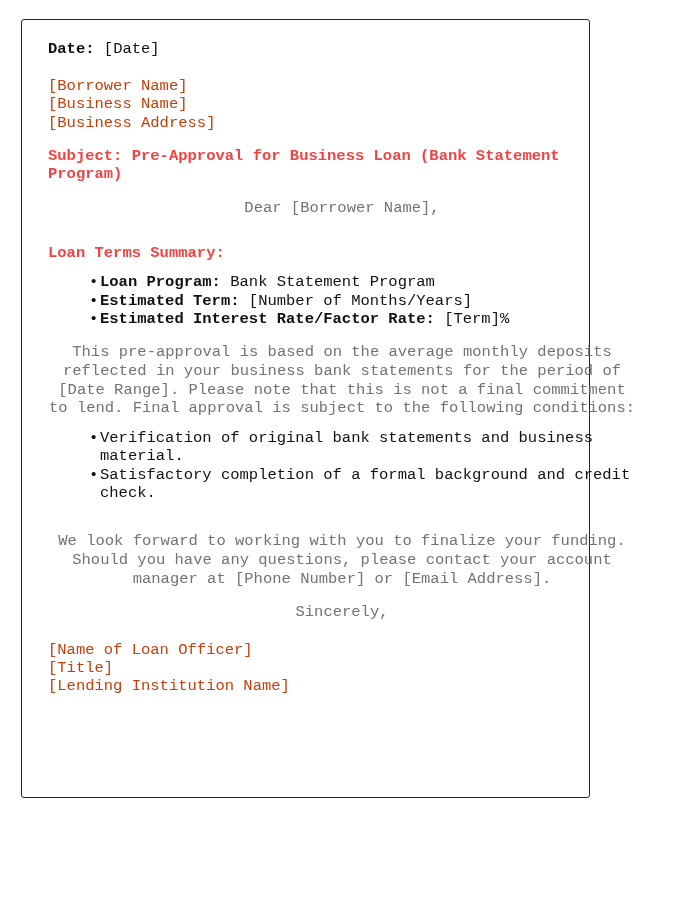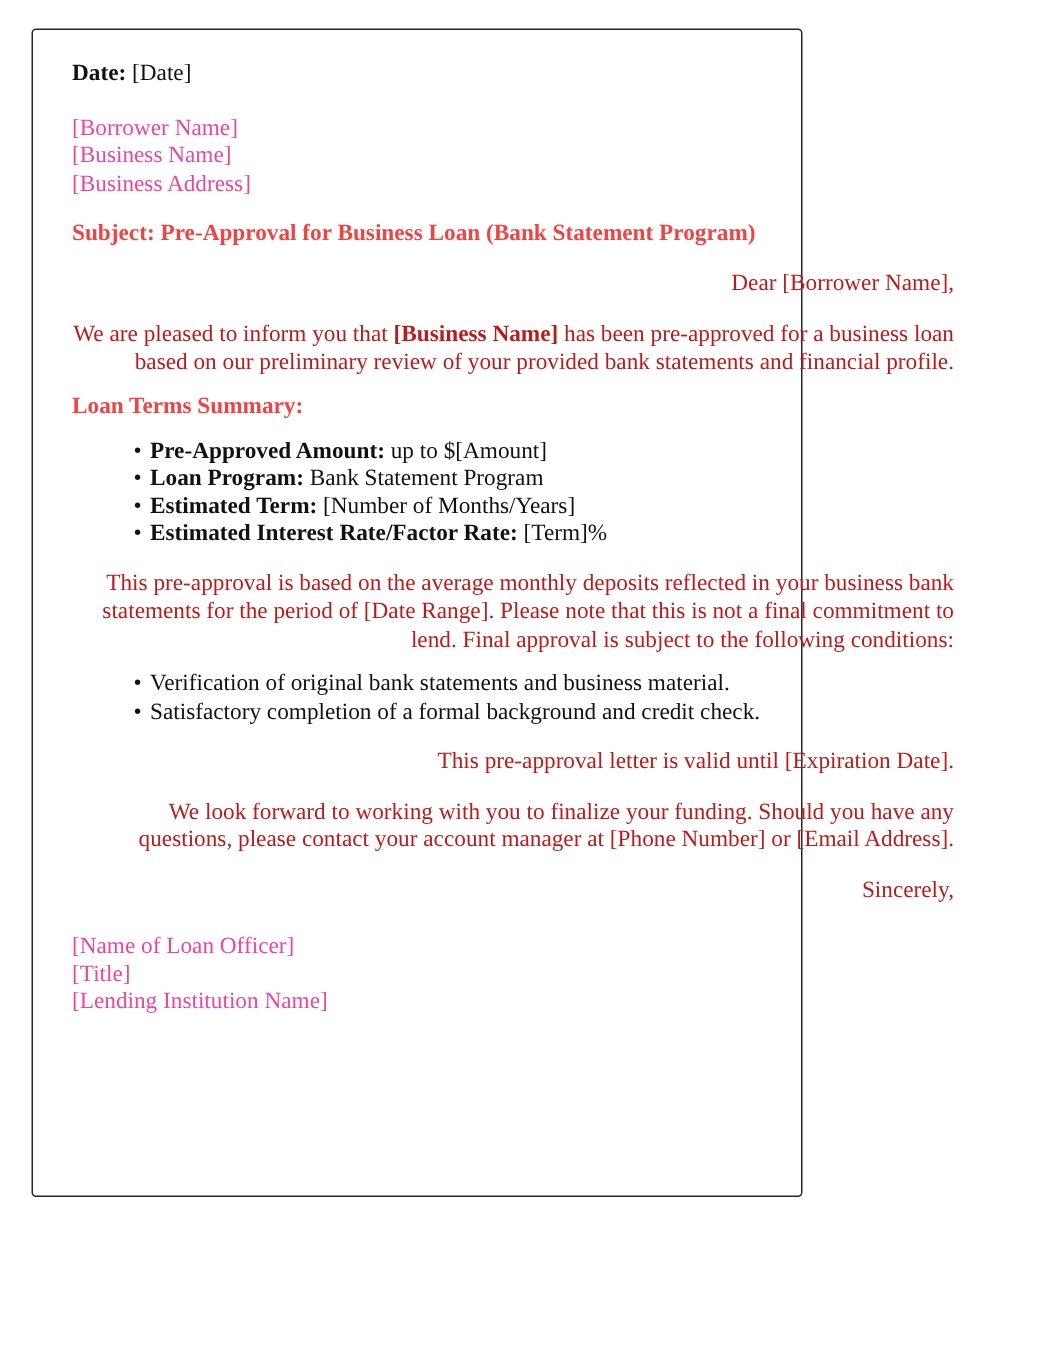--- a/index.html
+++ b/index.html
@@ -12,26 +12,27 @@
     height: 900px;
     font-family: "Liberation Serif", "DejaVu Serif", serif;
     color: #000000;
     -webkit-font-smoothing: antialiased;
   }
 
   .page-frame {
     position: absolute;
     left: 21px;
     top: 19px;
-    width: 514px;
+    width: 569px;
     height: 779px;
     box-sizing: border-box;
     border: 1.6px solid #262626;
     border-radius: 3px;
     background: #ffffff;
+    font-family: Liberation Mono, monospace;
   }
 
   .letter-body {
     position: absolute;
     left: 26px;
     top: 20px;
     width: 588px;
   }
 
   .line {
@@ -44,22 +45,22 @@
   .spacer-md { height: 15px; }
   .spacer-sm { height: 11px; }
 
   .bold {
     font-weight: bold;
   }
 
   .para {
     font-size: 15.5px;
     line-height: 18.6px;
-    color: #b91c1c;
-    text-align: right;
+    color: #737373;
+    text-align: center;
     margin: 0;
   }
 
   .heading {
     font-size: 15.5px;
     line-height: 18.6px;
     font-weight: bold;
     color: #ef4444;
     margin: 0;
   }
@@ -82,21 +83,21 @@
     left: 0;
     top: 0;
     font-size: 15.5px;
     line-height: 18.4px;
     color: #111111;
   }
 
   .addr-line {
     font-size: 15.5px;
     line-height: 18.2px;
-    color: #ec4899;
+    color: #c2410c;
     white-space: nowrap;
   }
 </style>
 </head>
 <body>
 
 <div class="page-frame">
   <div class="letter-body">
 
     <div class="line">
@@ -115,49 +116,46 @@
     <div class="spacer-md"></div>
 
     <div class="heading">Subject: Pre-Approval for Business Loan (Bank Statement Program)</div>
 
     <div class="spacer-md"></div>
 
     <div class="para">Dear [Borrower Name],</div>
 
     <div class="spacer-md"></div>
 
-    <p class="para"><span>We are pleased to inform you that </span><span class="bold">[Business Name]</span><span> has been pre-approved for a business loan based on our preliminary review of your provided bank statements and financial profile.</span></p>
 
     <div class="spacer-sm"></div>
 
     <div class="heading">Loan Terms Summary:</div>
 
     <div class="spacer-sm"></div>
 
     <ul class="bullets">
-      <li><span class="bold">Pre-Approved Amount:</span><span> up to $[Amount]</span></li>
       <li><span class="bold">Loan Program:</span><span> Bank Statement Program</span></li>
       <li><span class="bold">Estimated Term:</span><span> [Number of Months/Years]</span></li>
       <li><span class="bold">Estimated Interest Rate/Factor Rate:</span><span> [Term]%</span></li>
     </ul>
 
     <div class="spacer-md"></div>
 
     <p class="para">This pre-approval is based on the average monthly deposits reflected in your business bank statements for the period of [Date Range]. Please note that this is not a final commitment to lend. Final approval is subject to the following conditions:</p>
 
     <div class="spacer-sm"></div>
 
     <ul class="bullets">
       <li>Verification of original bank statements and business material.</li>
       <li>Satisfactory completion of a formal background and credit check.</li>
     </ul>
 
     <div class="spacer-md"></div>
 
-    <p class="para">This pre-approval letter is valid until [Expiration Date].</p>
 
     <div class="spacer-md"></div>
 
     <p class="para">We look forward to working with you to finalize your funding. Should you have any questions, please contact your account manager at [Phone Number] or [Email Address].</p>
 
     <div class="spacer-md"></div>
 
     <div class="para">Sincerely,</div>
 
     <div class="spacer-lg"></div>

